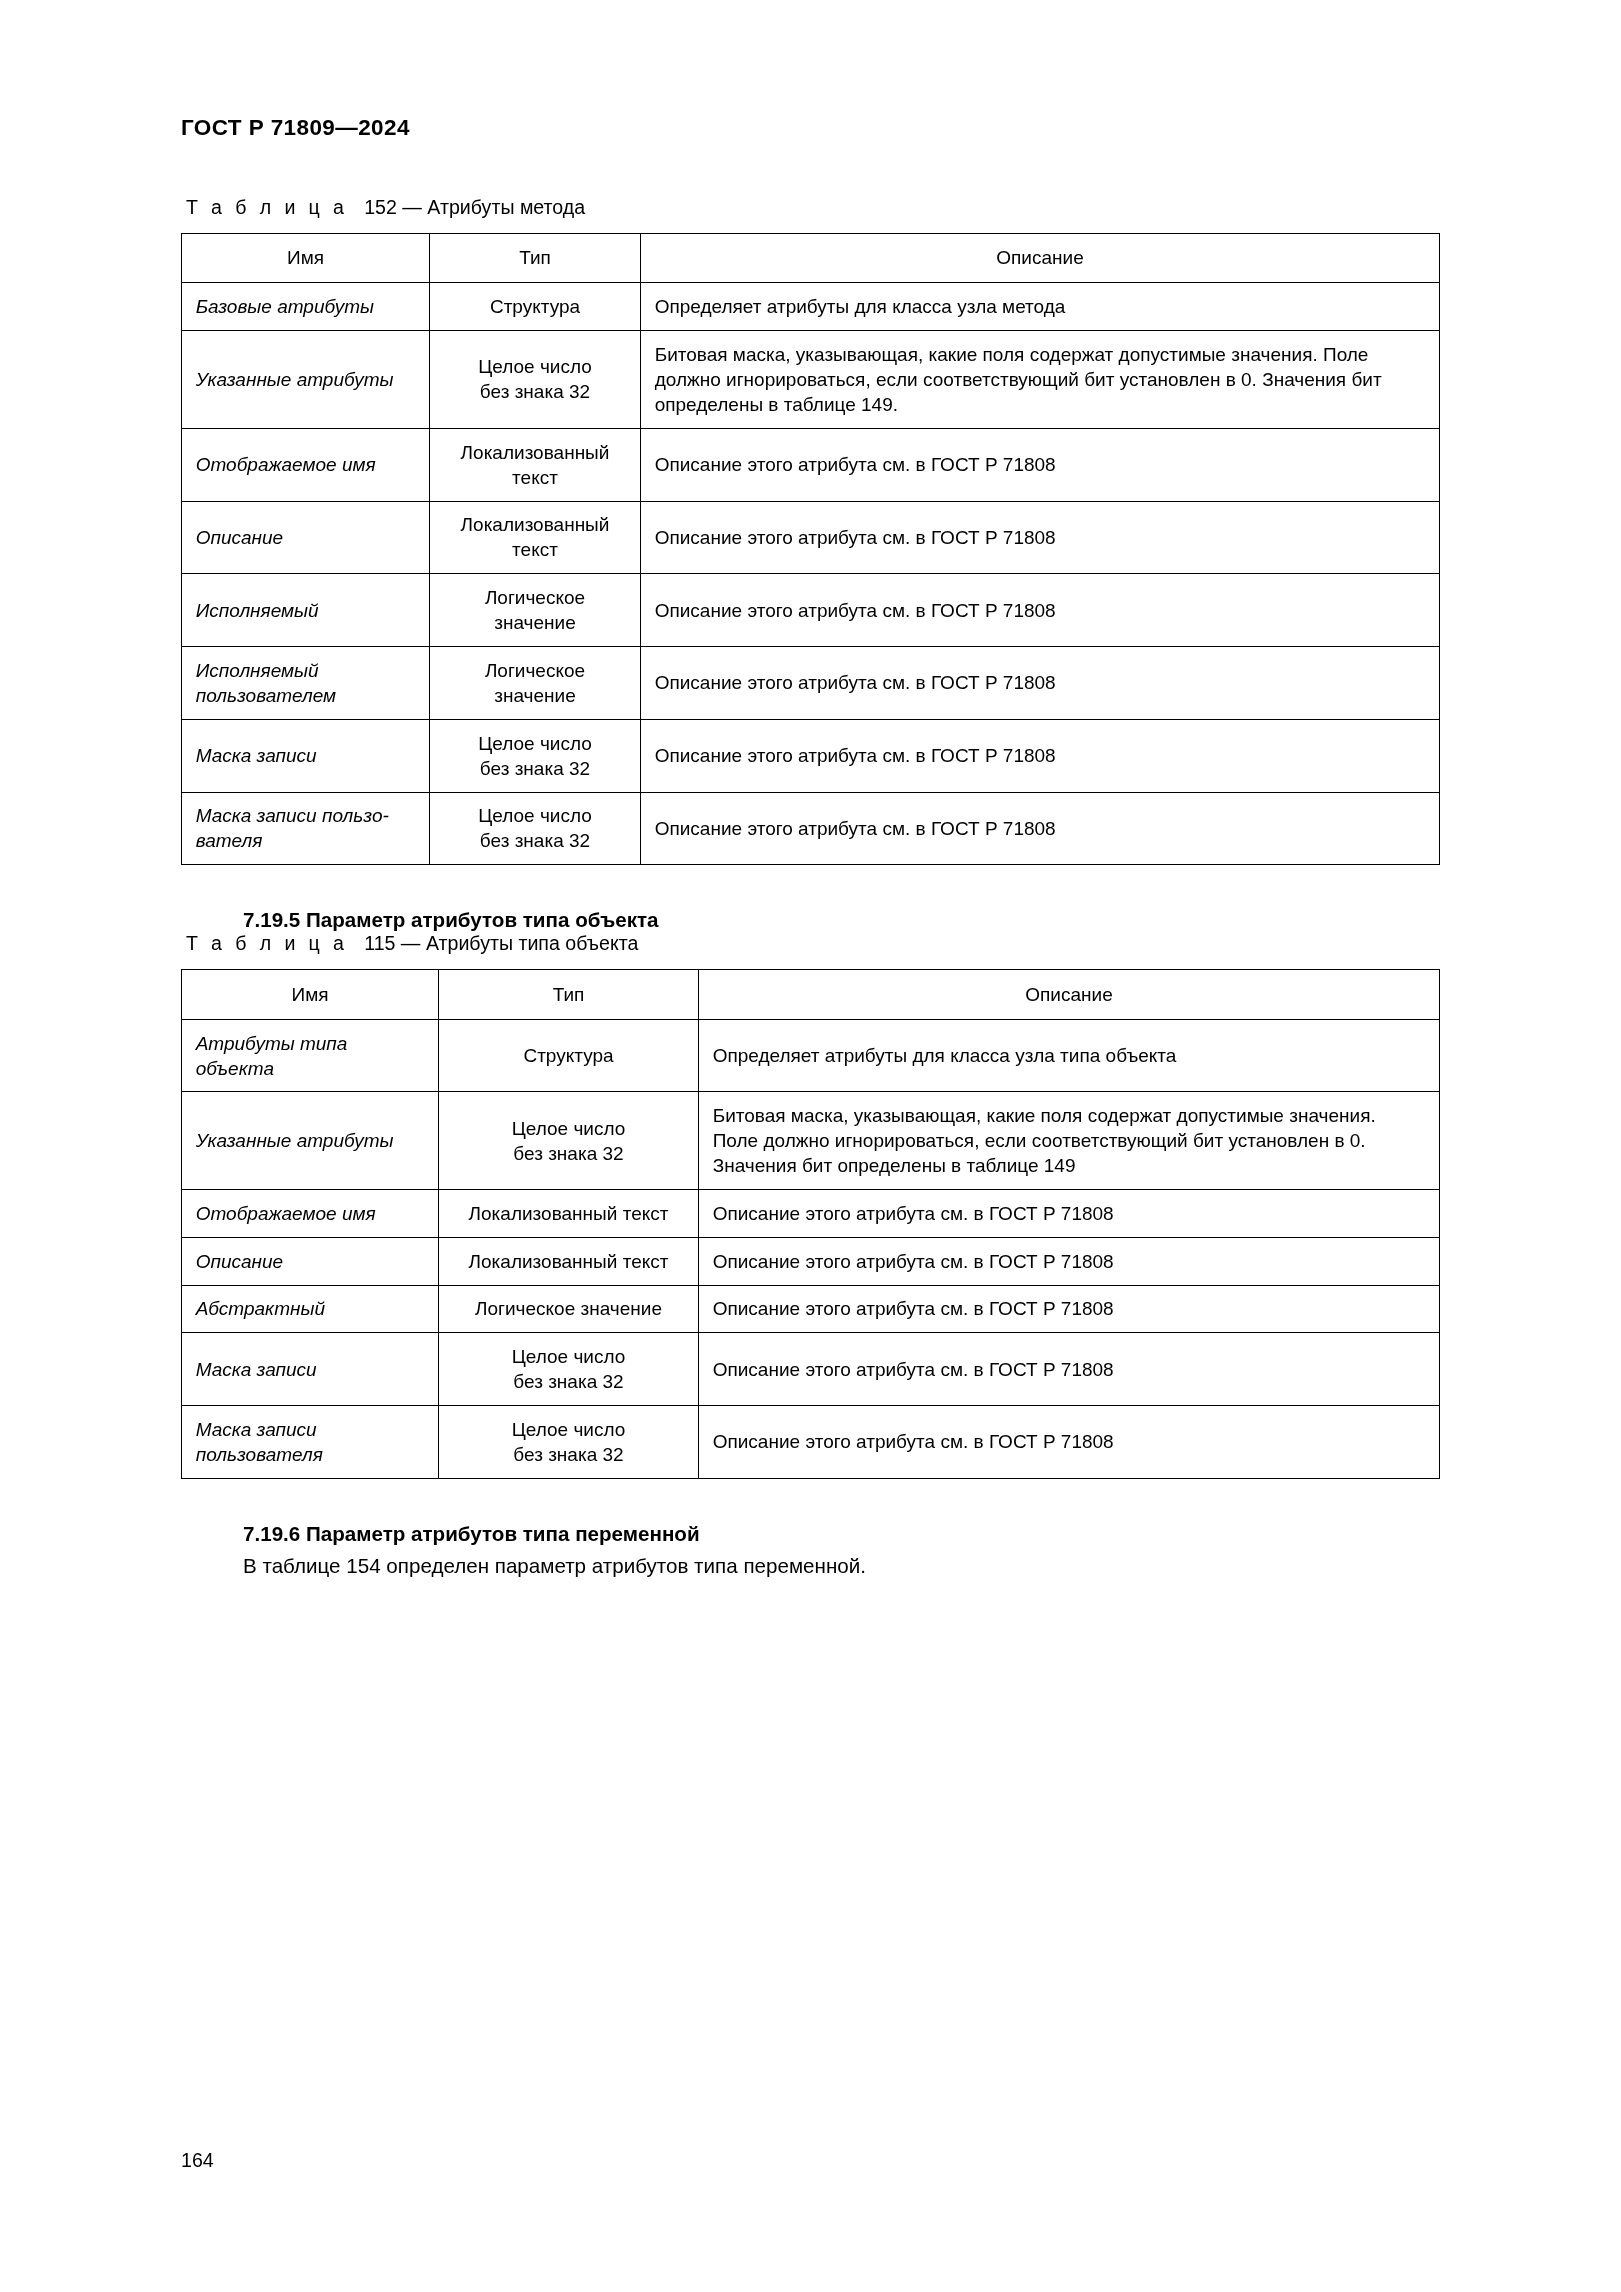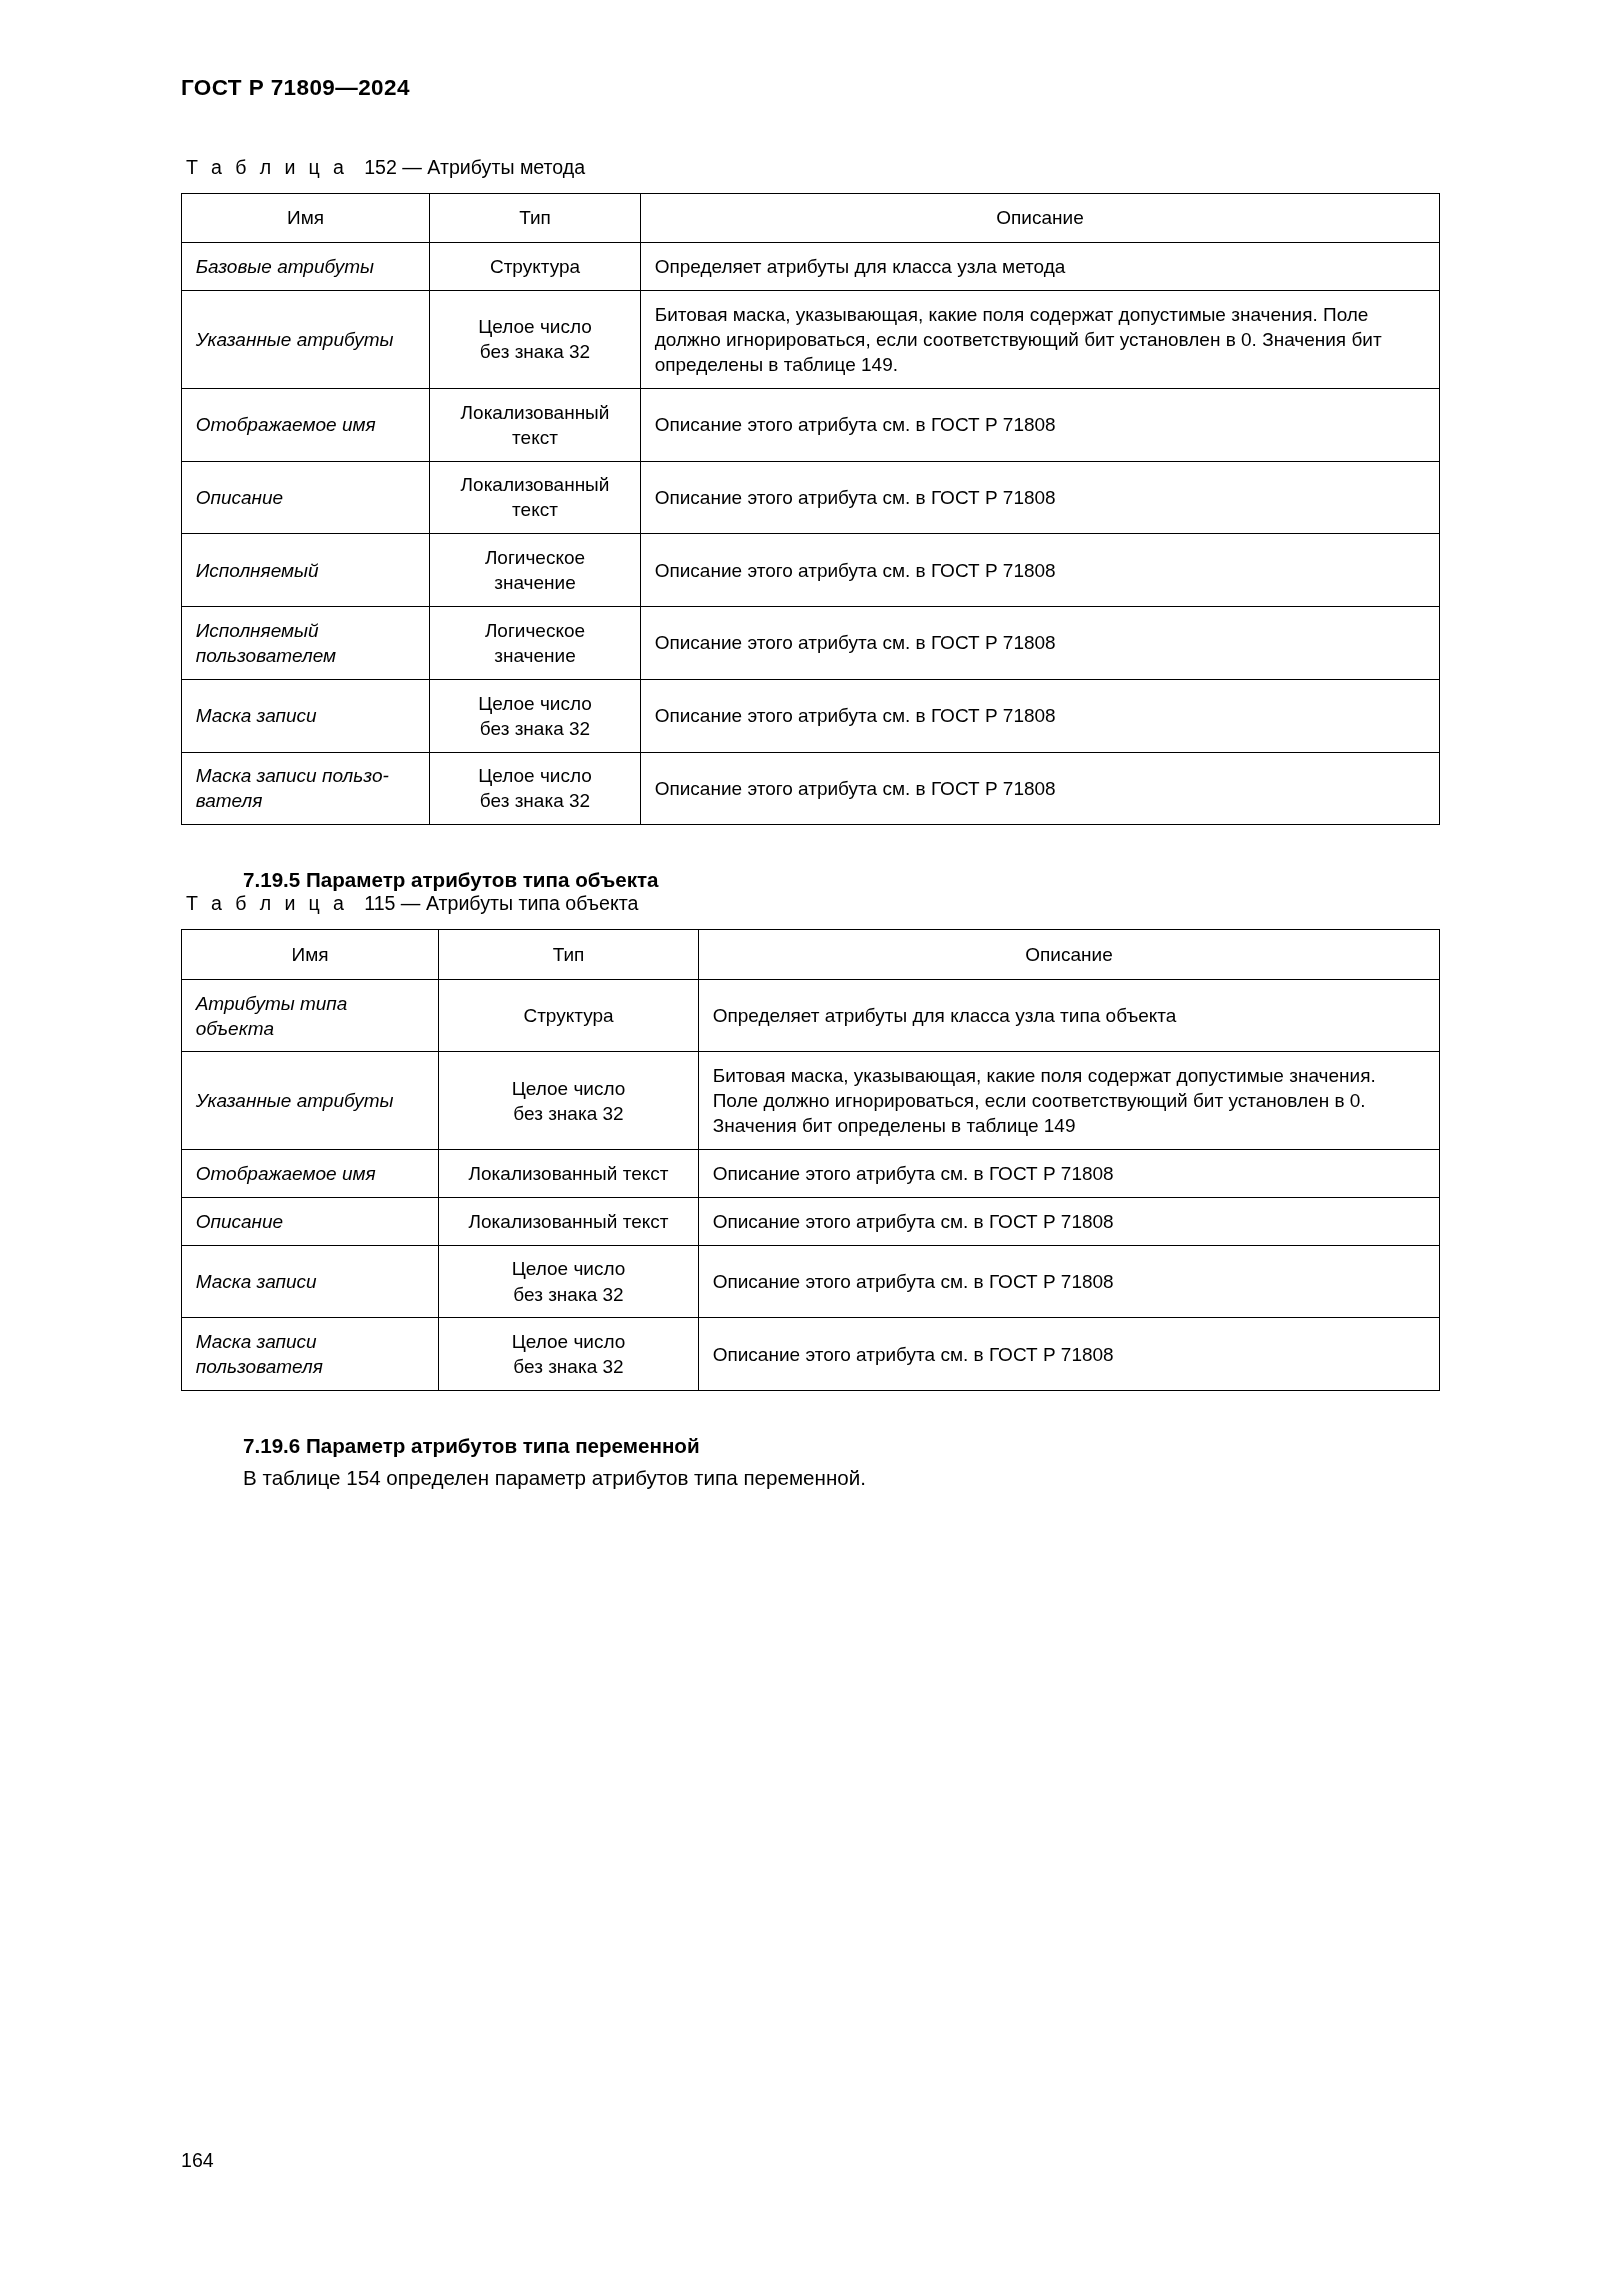--- a/index.html
+++ b/index.html
@@ -14,21 +14,21 @@
     color: #000000;
     position: relative;
   }
   .page {
     position: absolute;
     top: 0;
     left: 0;
     width: 1621px;
     height: 2293px;
     box-sizing: border-box;
-    padding: 75px 181px 0 181px;
+    padding: 115px 181px 0 181px;
   }
   .doc-header {
     font-size: 22.5px;
     font-weight: bold;
     letter-spacing: 0.4px;
     margin-bottom: 55px;
   }
   .table-caption {
     font-size: 19.6px;
     margin-bottom: 13.7px;
@@ -183,20 +183,25 @@
         <td class="c-name">Отображаемое имя</td>
         <td class="c-type">Локализованный текст</td>
         <td class="c-desc">Описание этого атрибута см. в ГОСТ Р 71808</td>
       </tr>
       <tr>
         <td class="c-name">Описание</td>
         <td class="c-type">Локализованный текст</td>
         <td class="c-desc">Описание этого атрибута см. в ГОСТ Р 71808</td>
       </tr>
       <tr>
+        <td class="c-name">Абстрактный</td>
+        <td class="c-type">Логическое значение</td>
+        <td class="c-desc">Описание этого атрибута см. в ГОСТ Р 71808</td>
+      </tr>
+      <tr>
         <td class="c-name">Маска записи</td>
         <td class="c-type">Целое число<br>без знака 32</td>
         <td class="c-desc">Описание этого атрибута см. в ГОСТ Р 71808</td>
       </tr>
       <tr>
         <td class="c-name">Маска записи<br>пользователя</td>
         <td class="c-type">Целое число<br>без знака 32</td>
         <td class="c-desc">Описание этого атрибута см. в ГОСТ Р 71808</td>
       </tr>
     </tbody>

